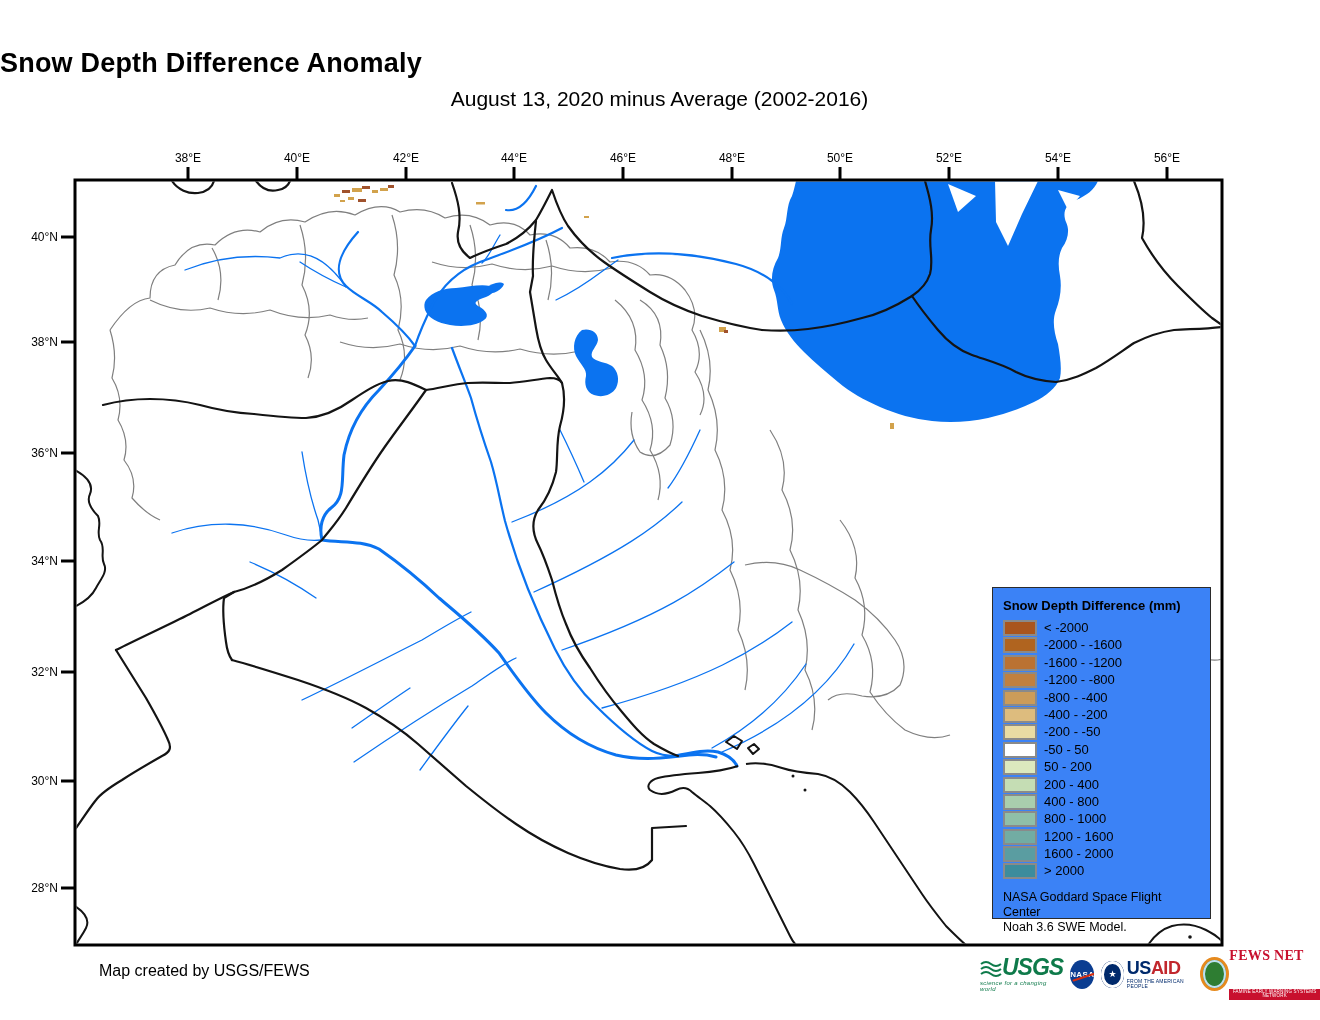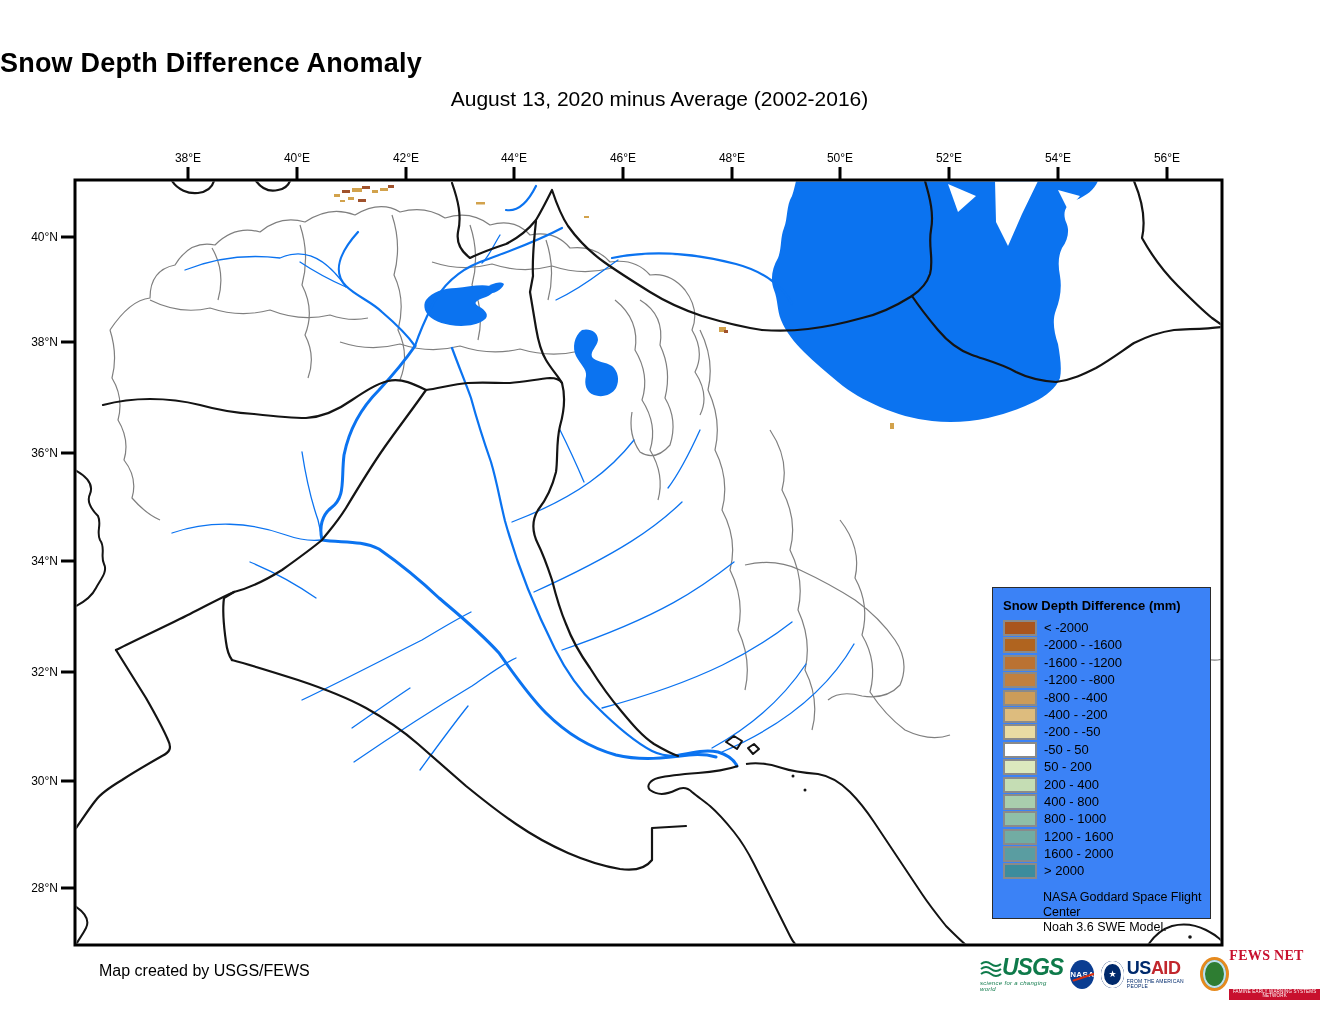--- a/index.html
+++ b/index.html
@@ -19,21 +19,21 @@
   .river{fill:none;stroke:var(--water);stroke-linecap:round;stroke-linejoin:round;}
   .r3{stroke-width:3;} .r2{stroke-width:2.2;} .r1{stroke-width:1.3;}
   .speck-tan{fill:var(--anomaly_tan);} .speck-brn{fill:var(--anomaly_brown);}
   
   .legend{position:absolute;left:992px;top:587px;width:219px;height:332px;background:#3b82f6;
           border:1.5px solid #2b2b2b;box-sizing:border-box;padding:10px 8px 8px 10px;}
   .legend-title{font-size:13px;font-weight:700;margin-bottom:7px;}
   .legend-row{display:flex;height:17.4px;}
   .swatch{width:30px;height:12px;border:2px solid #8a8a8a;margin-right:7px;flex:0 0 auto;}
   .legend-label{font-size:13px;white-space:nowrap;}
-  .legend-footer{margin-top:9px;font-size:12.5px;line-height:15px;margin-left:40px;}
+  .legend-footer{margin-top:9px;font-size:12.5px;line-height:15px;}
   .credit{position:absolute;left:99px;top:962px;font-size:16px;}
   
   .logos{position:absolute;left:980px;top:954px;height:40px;display:flex;align-items:center;gap:7px;}
   .usgs{display:flex;flex-direction:column;line-height:1;font-style:italic;}
   .usgs-top{display:flex;align-items:center;}
   .usgs-word{color:var(--usgs_green);font-size:23px;font-weight:800;letter-spacing:-1px;}
   .usgs-tag{color:var(--usgs_green);font-size:6px;margin-top:1px;letter-spacing:.3px;}
   .nasa{width:29px;height:29px;border-radius:50%;background:var(--nasa_blue);display:flex;
         align-items:center;justify-content:center;color:#fff;font-size:8px;font-weight:700;
         letter-spacing:.4px;position:relative;overflow:hidden;}

